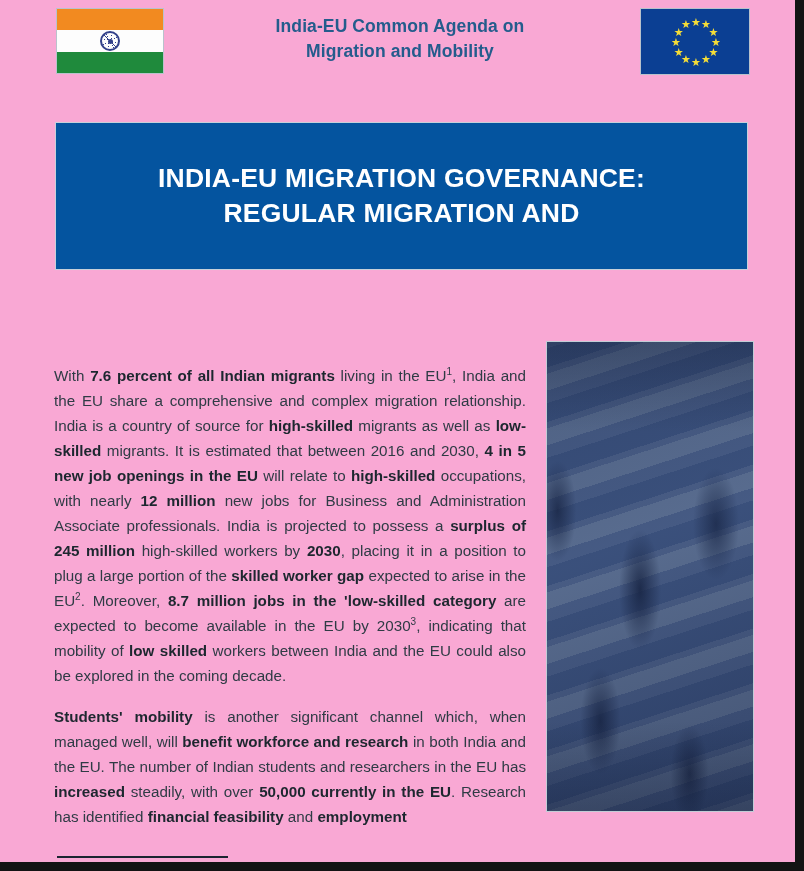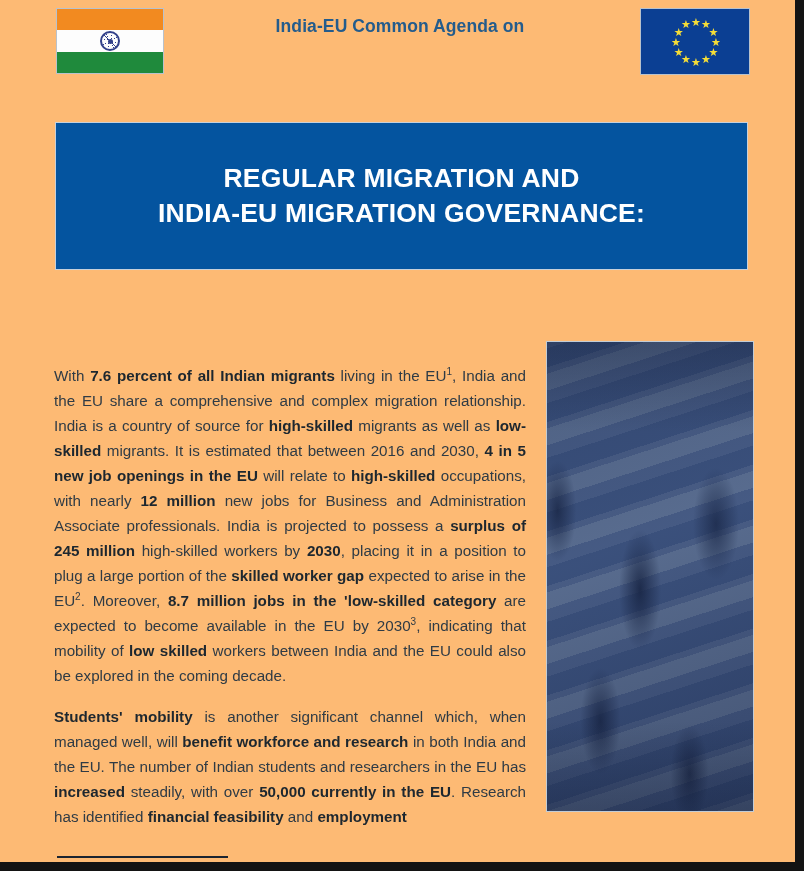--- a/index.html
+++ b/index.html
@@ -12,21 +12,21 @@
     background: #dde3ea;
     font-family: "Liberation Sans", sans-serif;
     overflow: hidden;
     position: relative;
   }
   .page {
     position: absolute;
     left: 0; top: 0;
     width: 804px;
     height: 871px;
-    background: #fdba74;
+    background: #f9a8d4;
     border-right: 9px solid #131313;
     border-bottom: 9px solid #131313;
     box-sizing: border-box;
   }
 
   
   .header {
     position: absolute;
     left: 0; top: 0;
     width: 795px;
@@ -206,42 +206,43 @@
       <div class="band saffron"></div>
       <div class="band white"></div>
       <div class="band green"></div>
       <div class="chakra">
         <div class="chakra-hub"></div>
       </div>
     </div>
 
     <div class="header-title">
       <div>India-EU Common Agenda on</div>
+      <div>Migration and Mobility</div>
     </div>
 
     <div class="flag-eu" id="eu-flag">
         <span class="star" style="left: 55px; top: 13px;">★</span>
         <span class="star" style="left: 65px; top: 15.6795px;">★</span>
         <span class="star" style="left: 72.3205px; top: 23px;">★</span>
         <span class="star" style="left: 75px; top: 33px;">★</span>
         <span class="star" style="left: 72.3205px; top: 43px;">★</span>
         <span class="star" style="left: 65px; top: 50.3205px;">★</span>
         <span class="star" style="left: 55px; top: 53px;">★</span>
         <span class="star" style="left: 45px; top: 50.3205px;">★</span>
         <span class="star" style="left: 37.6795px; top: 43px;">★</span>
         <span class="star" style="left: 35px; top: 33px;">★</span>
         <span class="star" style="left: 37.6795px; top: 23px;">★</span>
         <span class="star" style="left: 45px; top: 15.6795px;">★</span>
       </div>
   </div>
 
   <div class="banner">
     <div class="banner-text">
+      <div>INDIA-EU MIGRATION GOVERNANCE:</div>
       <div>REGULAR MIGRATION AND</div>
-      <div>INDIA-EU MIGRATION GOVERNANCE:</div>
     </div>
   </div>
 
 
   <div class="body-col">
 
     <p><span>With </span><b>7.6 percent of all Indian migrants</b><span> living in the EU</span><sup>1</sup><span>, India and the EU share a comprehensive and complex migration relationship. India is a country of source for </span><b>high-skilled</b><span> migrants as well as </span><b>low-skilled</b><span> migrants. It is estimated that between 2016 and 2030, </span><b>4 in 5 new job openings in the EU</b><span> will relate to </span><b>high-skilled</b><span> occupations, with nearly </span><b>12 million</b><span> new jobs for Business and Administration Associate professionals. India is projected to possess a </span><b>surplus of 245 million</b><span> high-skilled workers by </span><b>2030</b><span>, placing it in a position to plug a large portion of the </span><b>skilled worker gap</b><span> expected to arise in the EU</span><sup>2</sup><span>. Moreover, </span><b>8.7 million jobs in the 'low-skilled category</b><span> are expected to become available in the EU by 2030</span><sup>3</sup><span>, indicating that mobility of </span><b>low skilled</b><span> workers between India and the EU could also be explored in the coming decade.</span></p>
 
     <p><b>Students' mobility</b><span> is another significant channel which, when managed well, will </span><b>benefit workforce and research</b><span> in both India and the EU. The number of Indian students and researchers in the EU has </span><b>increased</b><span> steadily, with over </span><b>50,000 currently in the EU</b><span>. Research has identified </span><b>financial feasibility</b><span> and </span><b>employment</b></p>
 

